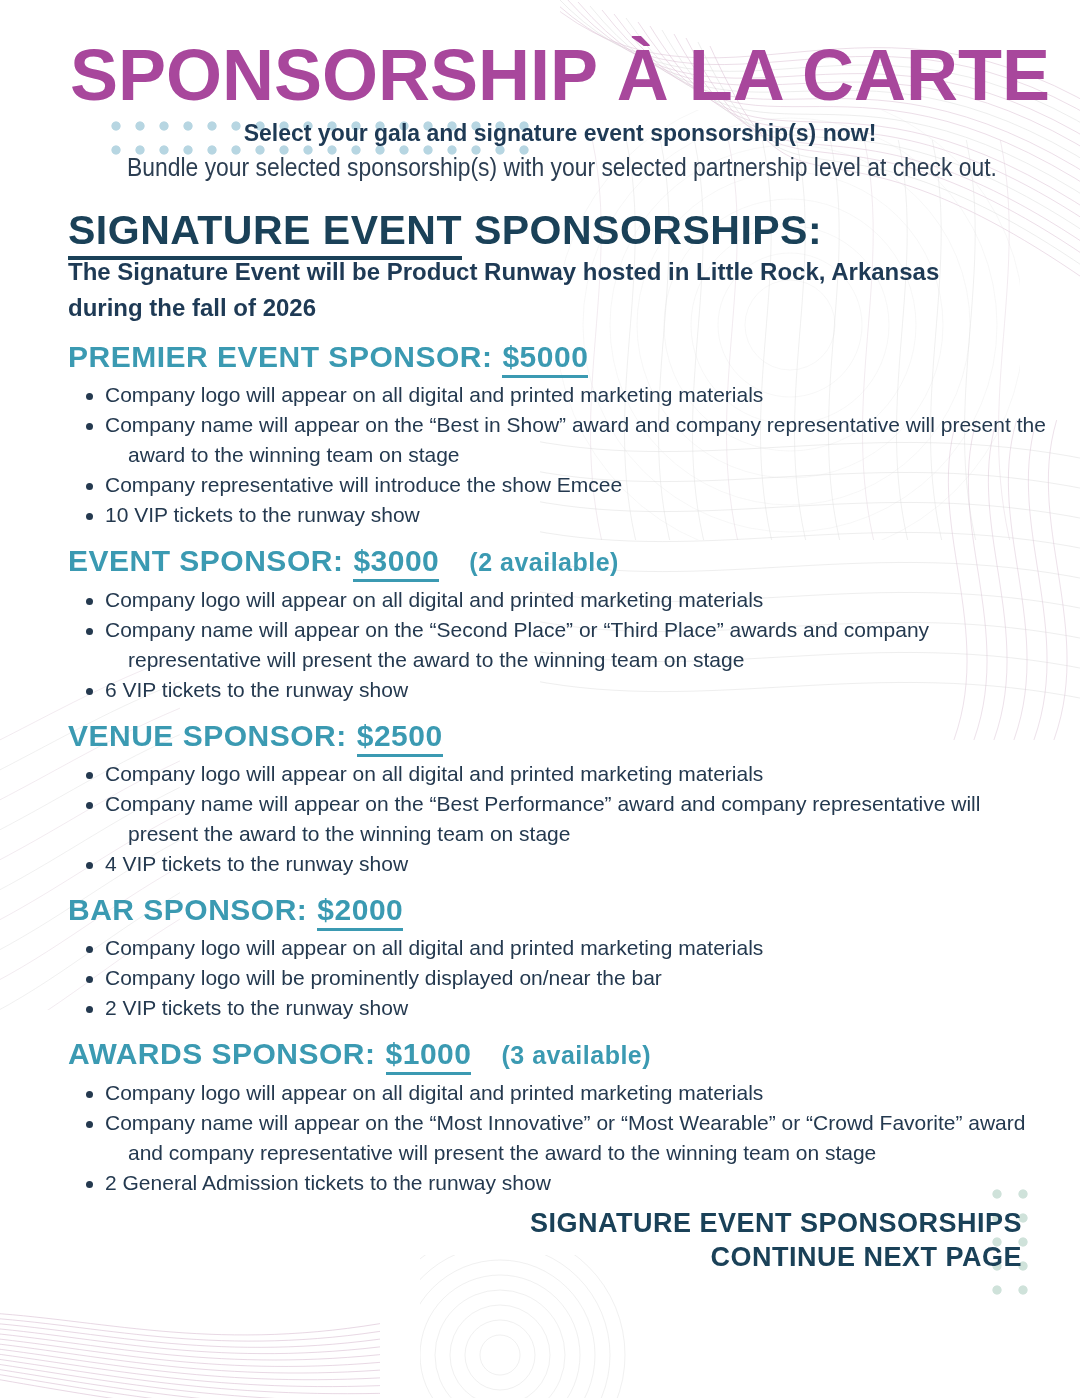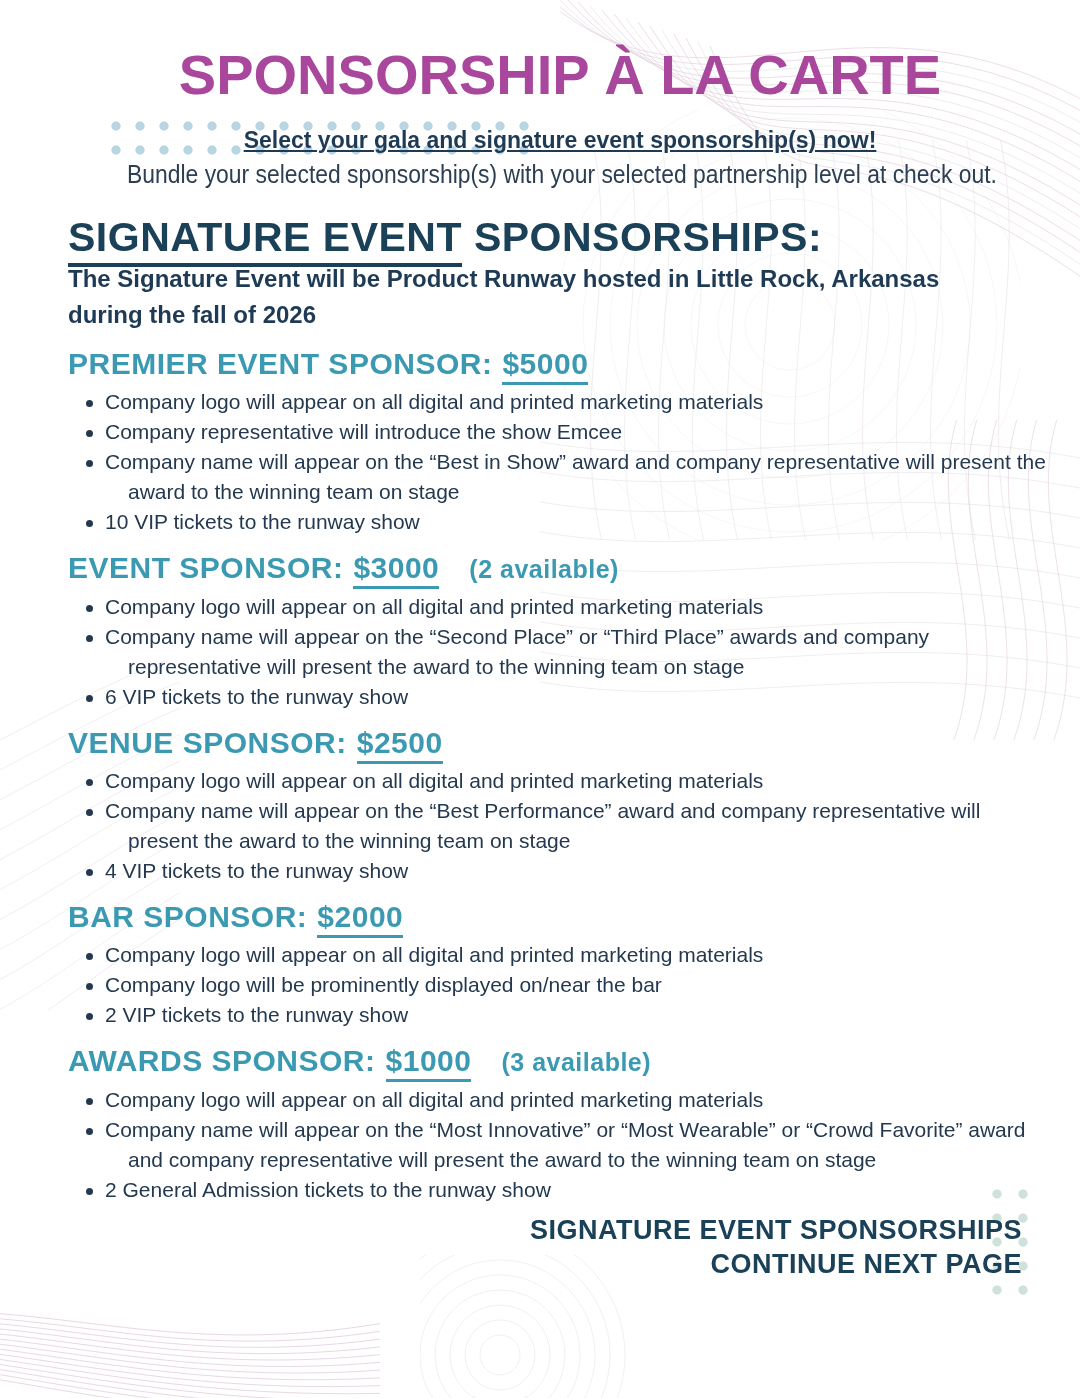--- a/index.html
+++ b/index.html
@@ -24,26 +24,26 @@
   }
   .dots-r{
     left:984px;top:1182px;width:52px;height:122px;
     background-image:radial-gradient(circle,#cfe2da 4.2px,rgba(207,226,218,0) 5px);
     background-size:26px 24px;
   }
   .content{position:relative;z-index:2;padding:0 28px 0 68px;}
 
   .page-title{
     margin:42px 0 0;text-align:center;
-    font-size:56px;line-height:66px;font-weight:800;letter-spacing:0;
+    font-size:72px;line-height:66px;font-weight:800;letter-spacing:0;
     color:var(--magenta);white-space:nowrap;
   }
   .subtitle-bold{
-    margin-top:19px;text-align:center;
-    font-size:23px;line-height:27px;font-weight:700;color:#1e3a55;text-decoration:underline;
+    margin-top:12px;text-align:center;
+    font-size:23px;line-height:27px;font-weight:700;color:#1e3a55;
   }
   .subtitle2{
     margin-top:4px;text-align:center;
     font-size:26px;line-height:33px;font-weight:400;color:#2c3e52;
     white-space:nowrap;transform:scaleX(0.88);transform-origin:center;
   }
 
   .section-heading{
     margin:22px 0 0;font-size:41px;line-height:48px;font-weight:800;
     color:var(--heading-navy);letter-spacing:0.5px;white-space:nowrap;
@@ -193,22 +193,22 @@
   <h2 class="section-heading"><span class="u">SIGNATURE EVENT</span><span> SPONSORSHIPS:</span></h2>
   <div class="section-desc">
     <span>The Signature Event will be Product Runway hosted in Little Rock, Arkansas</span>
     <span>during the fall of 2026</span>
   </div>
 
   <section>
     <h3 class="tier-heading"><span>PREMIER EVENT SPONSOR:</span><span class="price">$5000</span></h3>
     <ul class="bullets">
       <li>Company logo will appear on all digital and printed marketing materials</li>
+      <li>Company name will appear on the “Best in Show” award and company representative will present the award to the winning team on stage</li>
       <li>Company representative will introduce the show Emcee</li>
-      <li>Company name will appear on the “Best in Show” award and company representative will present the award to the winning team on stage</li>
       <li>10 VIP tickets to the runway show</li>
     </ul>
   </section>
 
   <section>
     <h3 class="tier-heading"><span>EVENT SPONSOR:</span><span class="price">$3000</span><span class="avail">(2 available)</span></h3>
     <ul class="bullets">
       <li>Company logo will appear on all digital and printed marketing materials</li>
       <li>Company name will appear on the “Second Place” or “Third Place” awards and company representative will present the award to the winning team on stage</li>
       <li>6 VIP tickets to the runway show</li>

